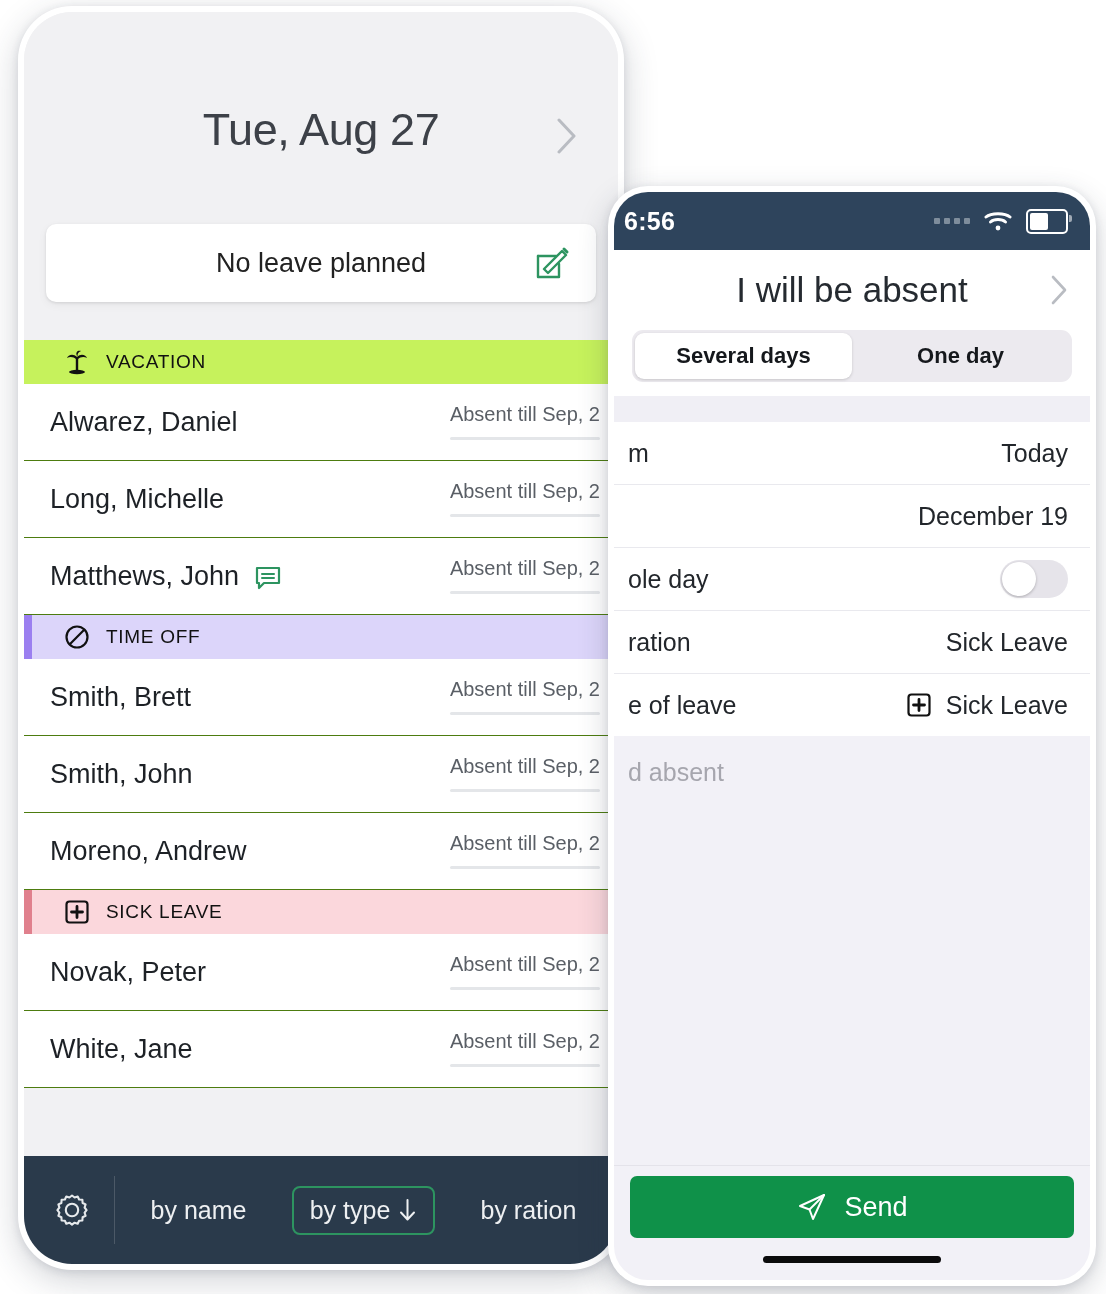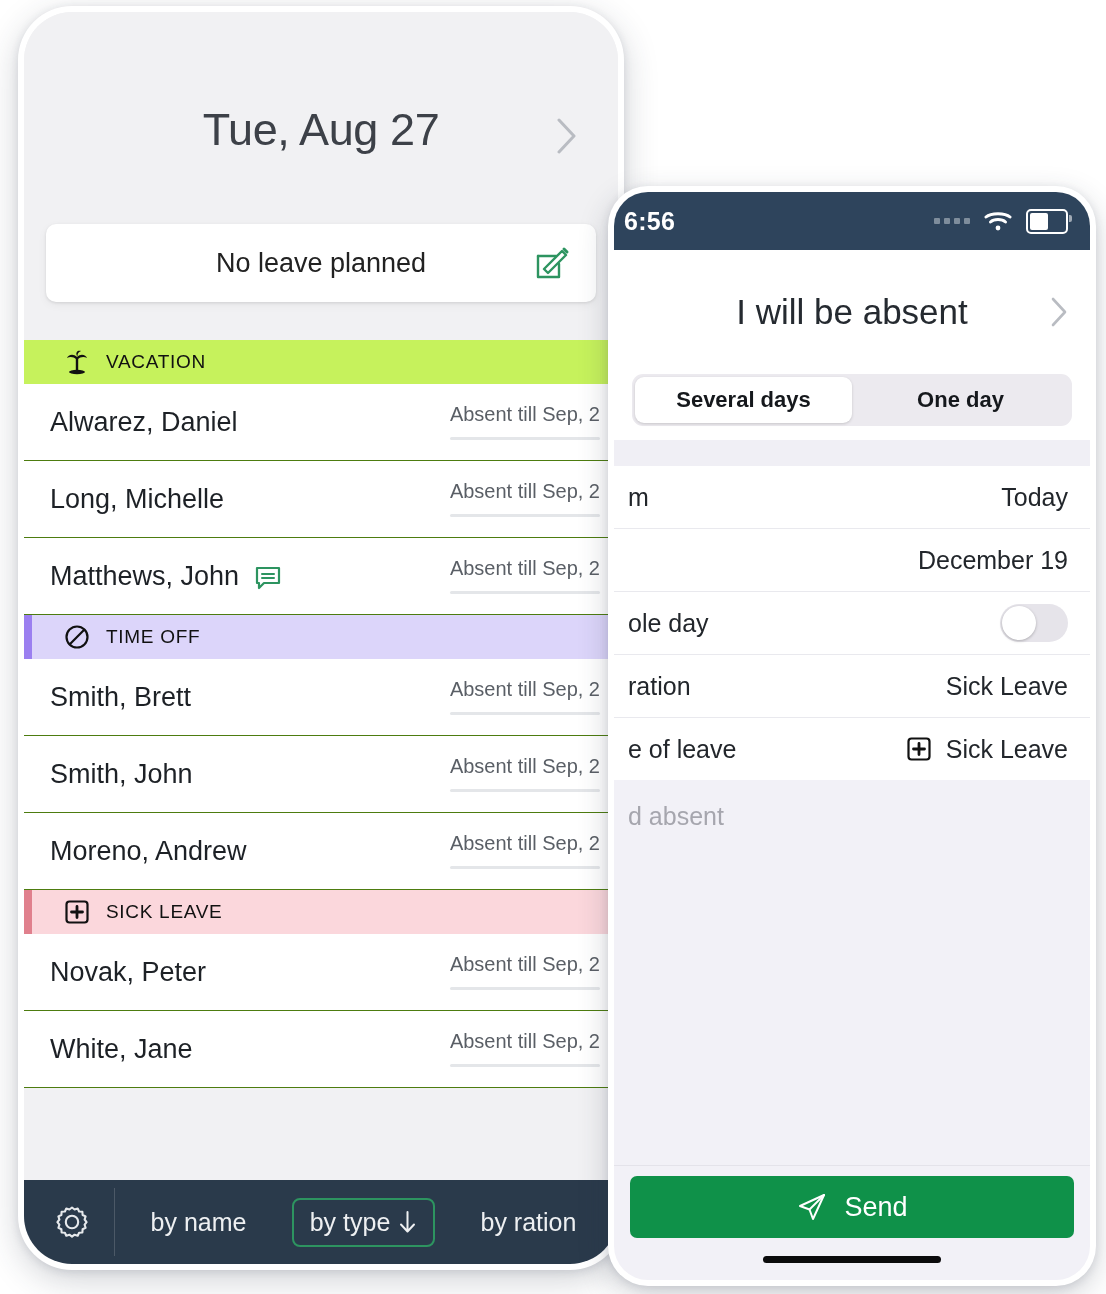--- a/index.html
+++ b/index.html
@@ -175,21 +175,21 @@
     border-radius: 2px;
   }
 
   .l-list-tail {
     background: #f1f1f3;
     height: 72px;
   }
 
   .l-toolbar {
     flex: 0 0 auto;
-    height: 84px;
+    height: 108px;
     background: #2a3a4b;
     display: flex;
     align-items: center;
     padding: 0 6px;
   }
   .tb-gear {
     width: 84px;
     display: flex;
     align-items: center;
     justify-content: center;
@@ -336,21 +336,21 @@
     margin-left: auto;
     width: 36px; height: 36px;
     color: #fff;
     position: relative;
     z-index: 2;
   }
   .r-cal svg { display:block; width:100%; height:100%; }
 
   .r-title-block {
     background: #fff;
-    height: 124px;
+    height: 80px;
     display: flex;
     align-items: center;
     position: relative;
     flex: 0 0 auto;
   }
   .r-title {
     position: absolute;
     left: 0; right: 0;
     text-align: center;
     font-size: 35px;

